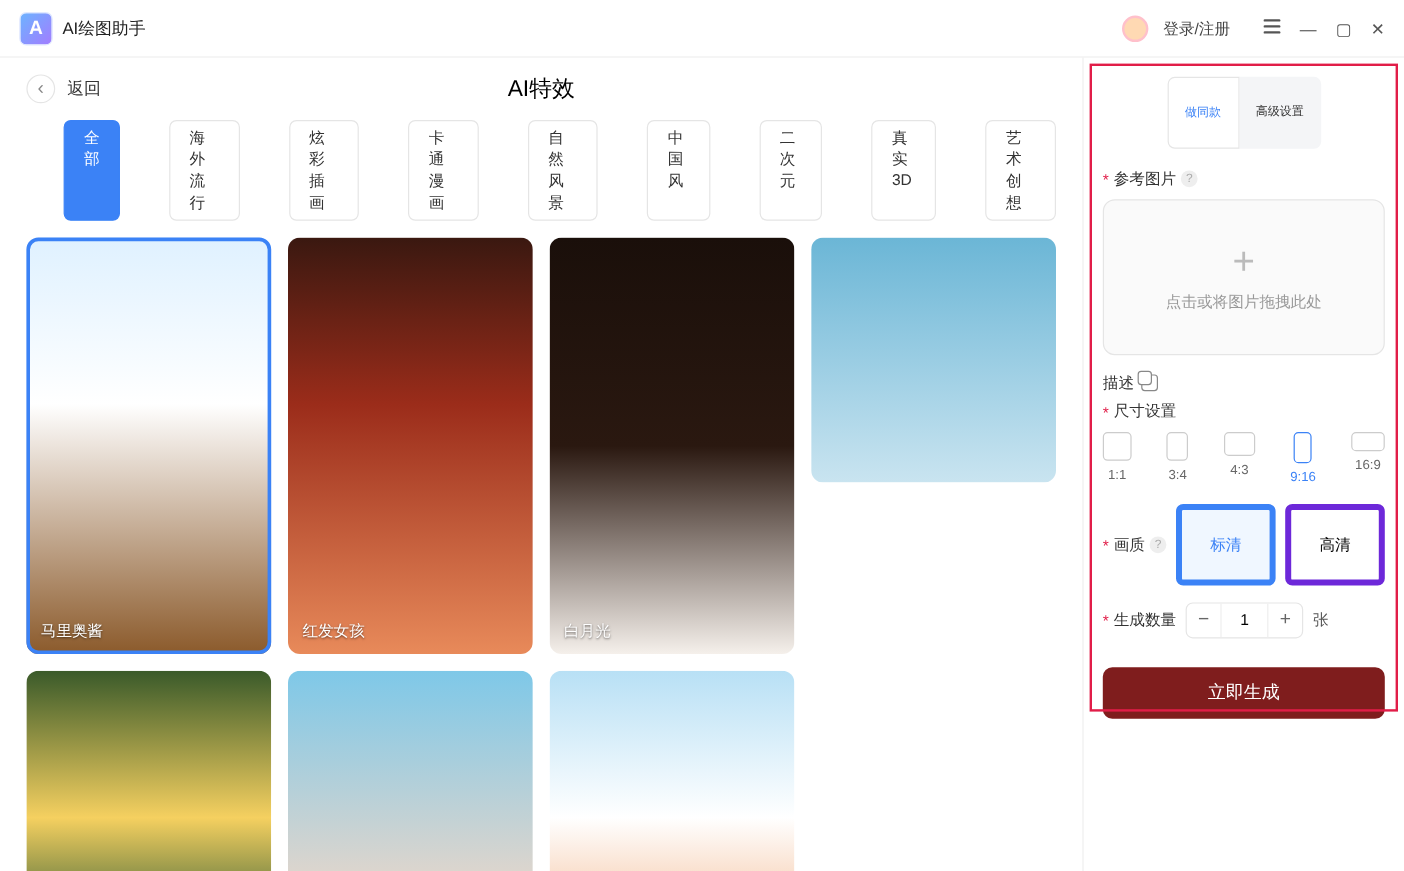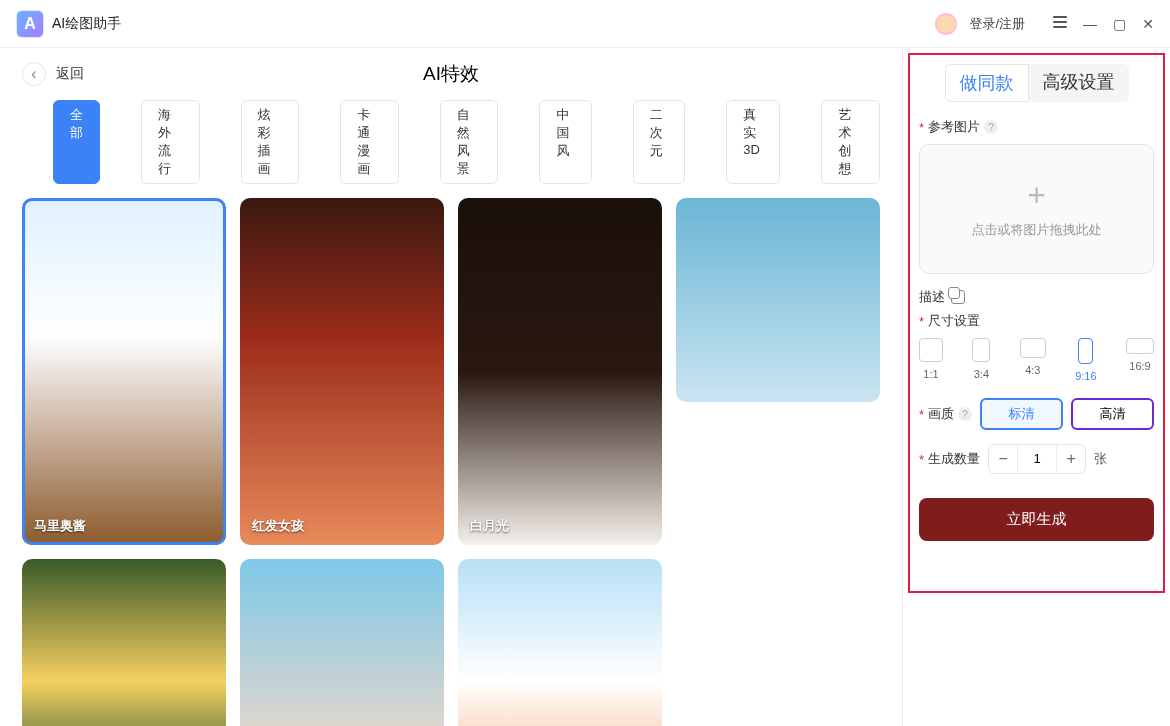--- a/index.html
+++ b/index.html
@@ -24,27 +24,27 @@
 .nav-row { position: relative; }
 
 .tags { display: flex; gap: 10px; margin-bottom: 14px; }
 .tag { padding: 5px 16px; border-radius: 6px; border: 1px solid #e5e5e5; font-size: 13px; color: #333; cursor: pointer; background:#fff;margin-left:31px;}
 .tag.active { background: #3b82f6; color: #fff; border-color: #3b82f6; }
 
 .gallery { display: grid; grid-template-columns: repeat(4, 1fr); gap: 14px; }
 .card { position: relative; border-radius: 10px; overflow: hidden; aspect-ratio: 200/340; }
 .card.row2 { aspect-ratio: 200/200; }
 .card .thumb { width: 100%; height: 100%; }
-.card .label { position: absolute; left: 12px; bottom: 10px; color: #fff; font-size: 13px; font-weight: 700; text-shadow: 0 1px 2px rgba(0,0,0,.6); }
+.card .label { position: absolute; left: 12px; bottom: 10px; color: #fff; font-size: 13px; font-weight: 400; text-shadow: 0 1px 2px rgba(0,0,0,.6); }
 .card.selected { outline: 3px solid #3b82f6; outline-offset: -3px; }
 
 .side { width: 268px; border-left: 1px solid #eee; padding: 16px; position: relative; }
 .highlight-box { position:absolute; top:5px; left:5px; right:5px; height:540px; border:2px solid #e11d48; pointer-events:none; }
 .side-tabs { display:flex; justify-content:center; margin-bottom:16px; }
-.side-tab { padding: 6px 14px; font-size: 18px; cursor:pointer; background:#f4f5f7; color:#333; }
+.side-tab { padding: 22px 14px; font-size: 10px; cursor:pointer; background:#f4f5f7; color:#333; }
 .side-tab:first-child { border-radius:6px 0 0 6px; }
 .side-tab:last-child { border-radius:0 6px 6px 0; }
 .side-tab.active { background:#fff; color:#3b82f6; border:1px solid #e5e5e5; }
 
 .field-label { font-size: 13px; color:#333; margin-bottom:8px; display:flex; align-items:center; gap:4px;}
 .req { color:#e11d48; }
 .help { width:14px; height:14px; border-radius:50%; background:#eee; color:#aaa; font-size:10px; display:inline-flex; align-items:center; justify-content:center;}
 
 .dropzone { height:130px; border:1px solid #e5e5e5; border-radius:10px; display:flex; flex-direction:column; align-items:center; justify-content:center; gap:10px; color:#999; font-size:13px; cursor:pointer; margin-bottom:14px; background:#fafafa;}
 .plus { font-size:32px; color:#bbb; font-weight:300; line-height:1;}
@@ -55,21 +55,21 @@
 .desc-text { font-size:12px; color:#999; line-height:1.6; margin-bottom:14px;}
 
 .sizes { display:flex; justify-content:space-between; margin-bottom:16px; }
 .size-opt { display:flex; flex-direction:column; align-items:center; gap:6px; cursor:pointer;}
 .size-box { border:1.5px solid #ccc; border-radius:4px; }
 .size-opt.active .size-box { border-color:#3b82f6; }
 .size-opt span { font-size:11px; color:#666; }
 .size-opt.active span { color:#3b82f6; }
 
 .quality-row { display:flex; align-items:center; gap:8px; margin-bottom:14px;}
-.q-btn { flex:1; padding:5px 0; text-align:center; border:2px solid #6d28d9; border-radius:6px; font-size:13px; cursor:pointer;}
+.q-btn { flex:1; padding:20px 0; text-align:center; border:5px solid #6d28d9; border-radius:6px; font-size:13px; cursor:pointer;}
 .q-btn.active { border-color:#3b82f6; color:#3b82f6; background:#f0f7ff;}
 
 .count-row { display:flex; align-items:center; gap:8px; margin-bottom:24px;}
 .stepper { display:flex; align-items:center; border:1px solid #e5e5e5; border-radius:6px; }
 .step-btn { width:28px; height:28px; display:flex; align-items:center; justify-content:center; cursor:pointer; color:#666;}
 .step-val { width:40px; text-align:center; font-size:13px; border-left:1px solid #eee; border-right:1px solid #eee; height:28px; line-height:28px;}
 .unit { font-size:13px; color:#555;}
 
 .generate { width:100%; padding:12px 0; background:#7f1d1d; color:#fff; border:none; border-radius:8px; font-size:15px; cursor:pointer;}
 

